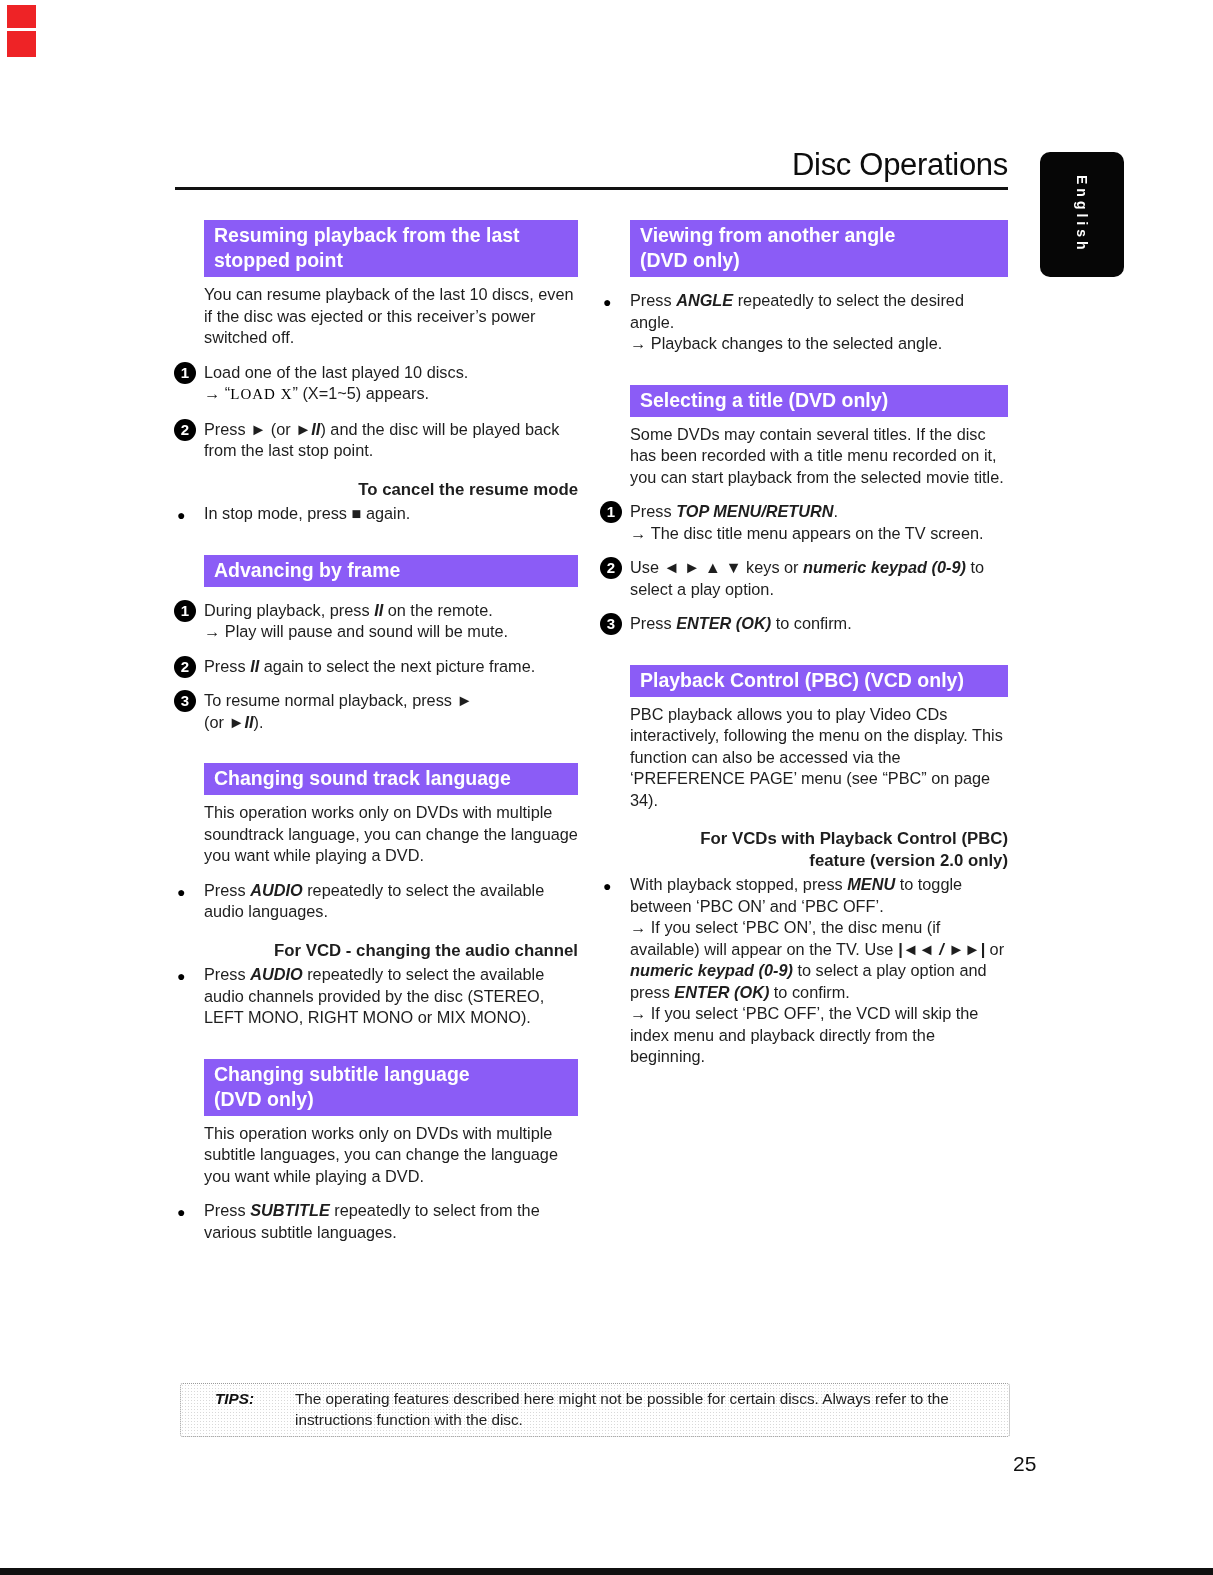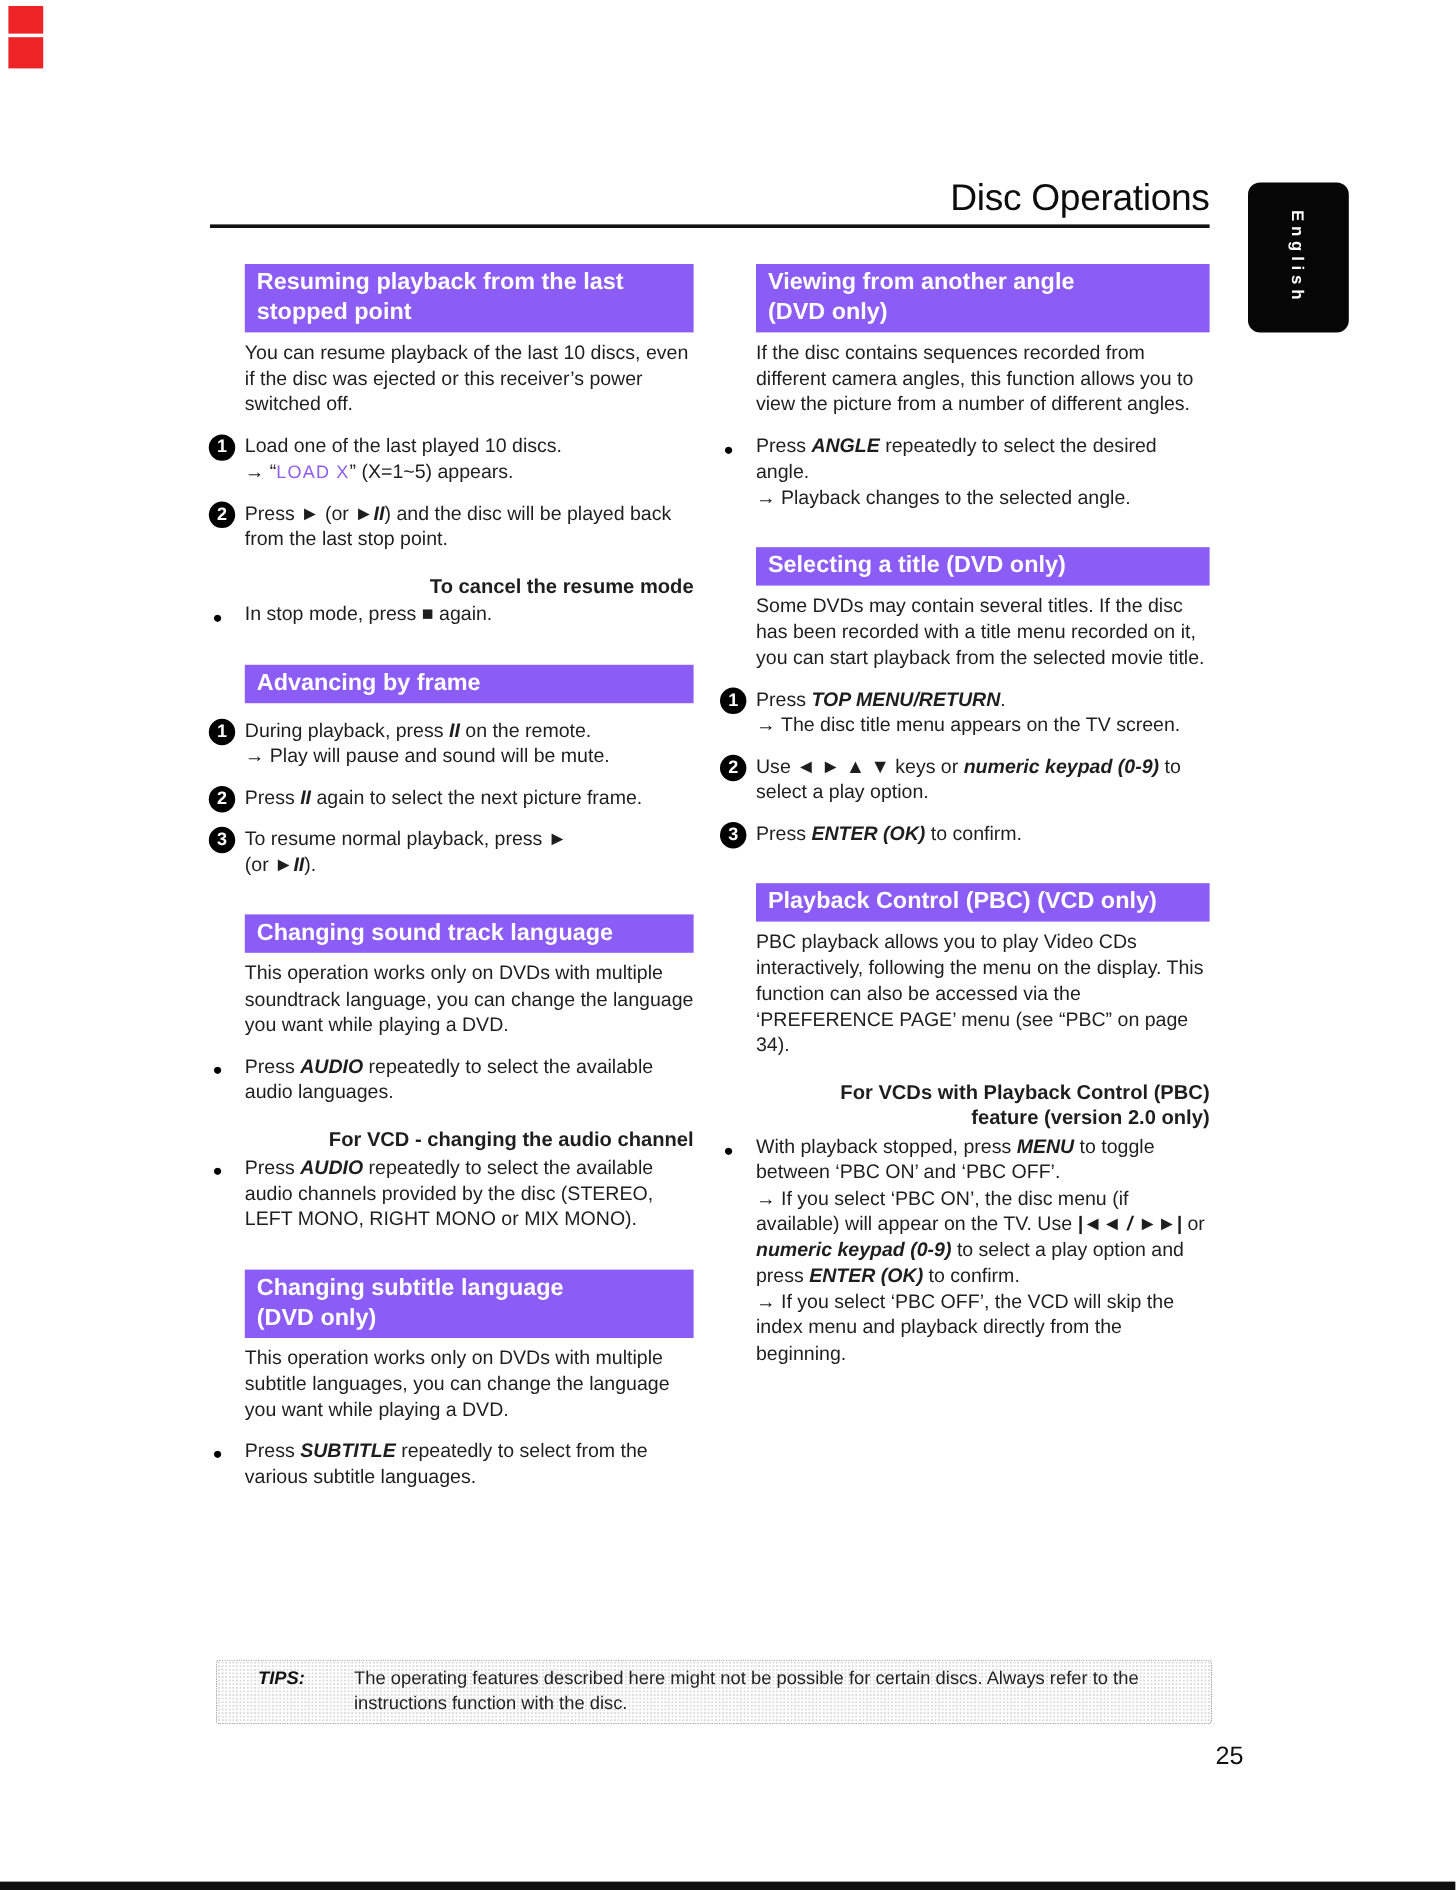--- a/index.html
+++ b/index.html
@@ -2,21 +2,21 @@
 <html><head>
 <meta charset="utf-8">
 <style>
   html,body{margin:0;padding:0;}
   body{
     width:1213px;height:1575px;position:relative;background:#fff;overflow:hidden;
     font-family:"Liberation Sans","DejaVu Sans",sans-serif;color:#1e1e1e;
     -webkit-font-smoothing:antialiased;
   }
   .b{font-weight:bold;font-style:italic;}
-  .disp{font-family:Liberation Sans, sans-serif;color:#8b5cf6;font-size:15px;letter-spacing:1px;}
+  .disp{font-family:Liberation Serif, serif;color:#000000;font-size:15px;letter-spacing:1px;}
   
   .redmark{position:absolute;background:#ee2326;}
   #redmark1{left:7px;top:5px;width:29px;height:23px;}
   #redmark2{left:7px;top:31px;width:29px;height:26px;}
   
   .lang-tab{
     position:absolute;left:1040px;top:152px;width:84px;height:125px;background:#060606;
     border-radius:10px;display:flex;align-items:center;justify-content:center;
   }
   .lang-tab span{
@@ -149,21 +149,20 @@
 
     </div>
 
     <div class="col col-right">
 
       <div class="section">
         <div class="bar">
           <span>Viewing from another angle</span><br>
           <span>(DVD only)</span>
         </div>
-        <div class="para">If the disc contains sequences recorded from different camera angles, this function allows you to view the picture from a number of different angles.</div>
         <div class="step bullet">
           <span class="dot">●</span>
           <div><span>Press </span><span class="b">ANGLE</span><span> repeatedly to select the desired angle.</span></div>
           <div><span class="b">→ </span><span>Playback changes to the selected angle.</span></div>
         </div>
       </div>
 
       <div class="section">
         <div class="bar">
           <span>Selecting a title (DVD only)</span>

